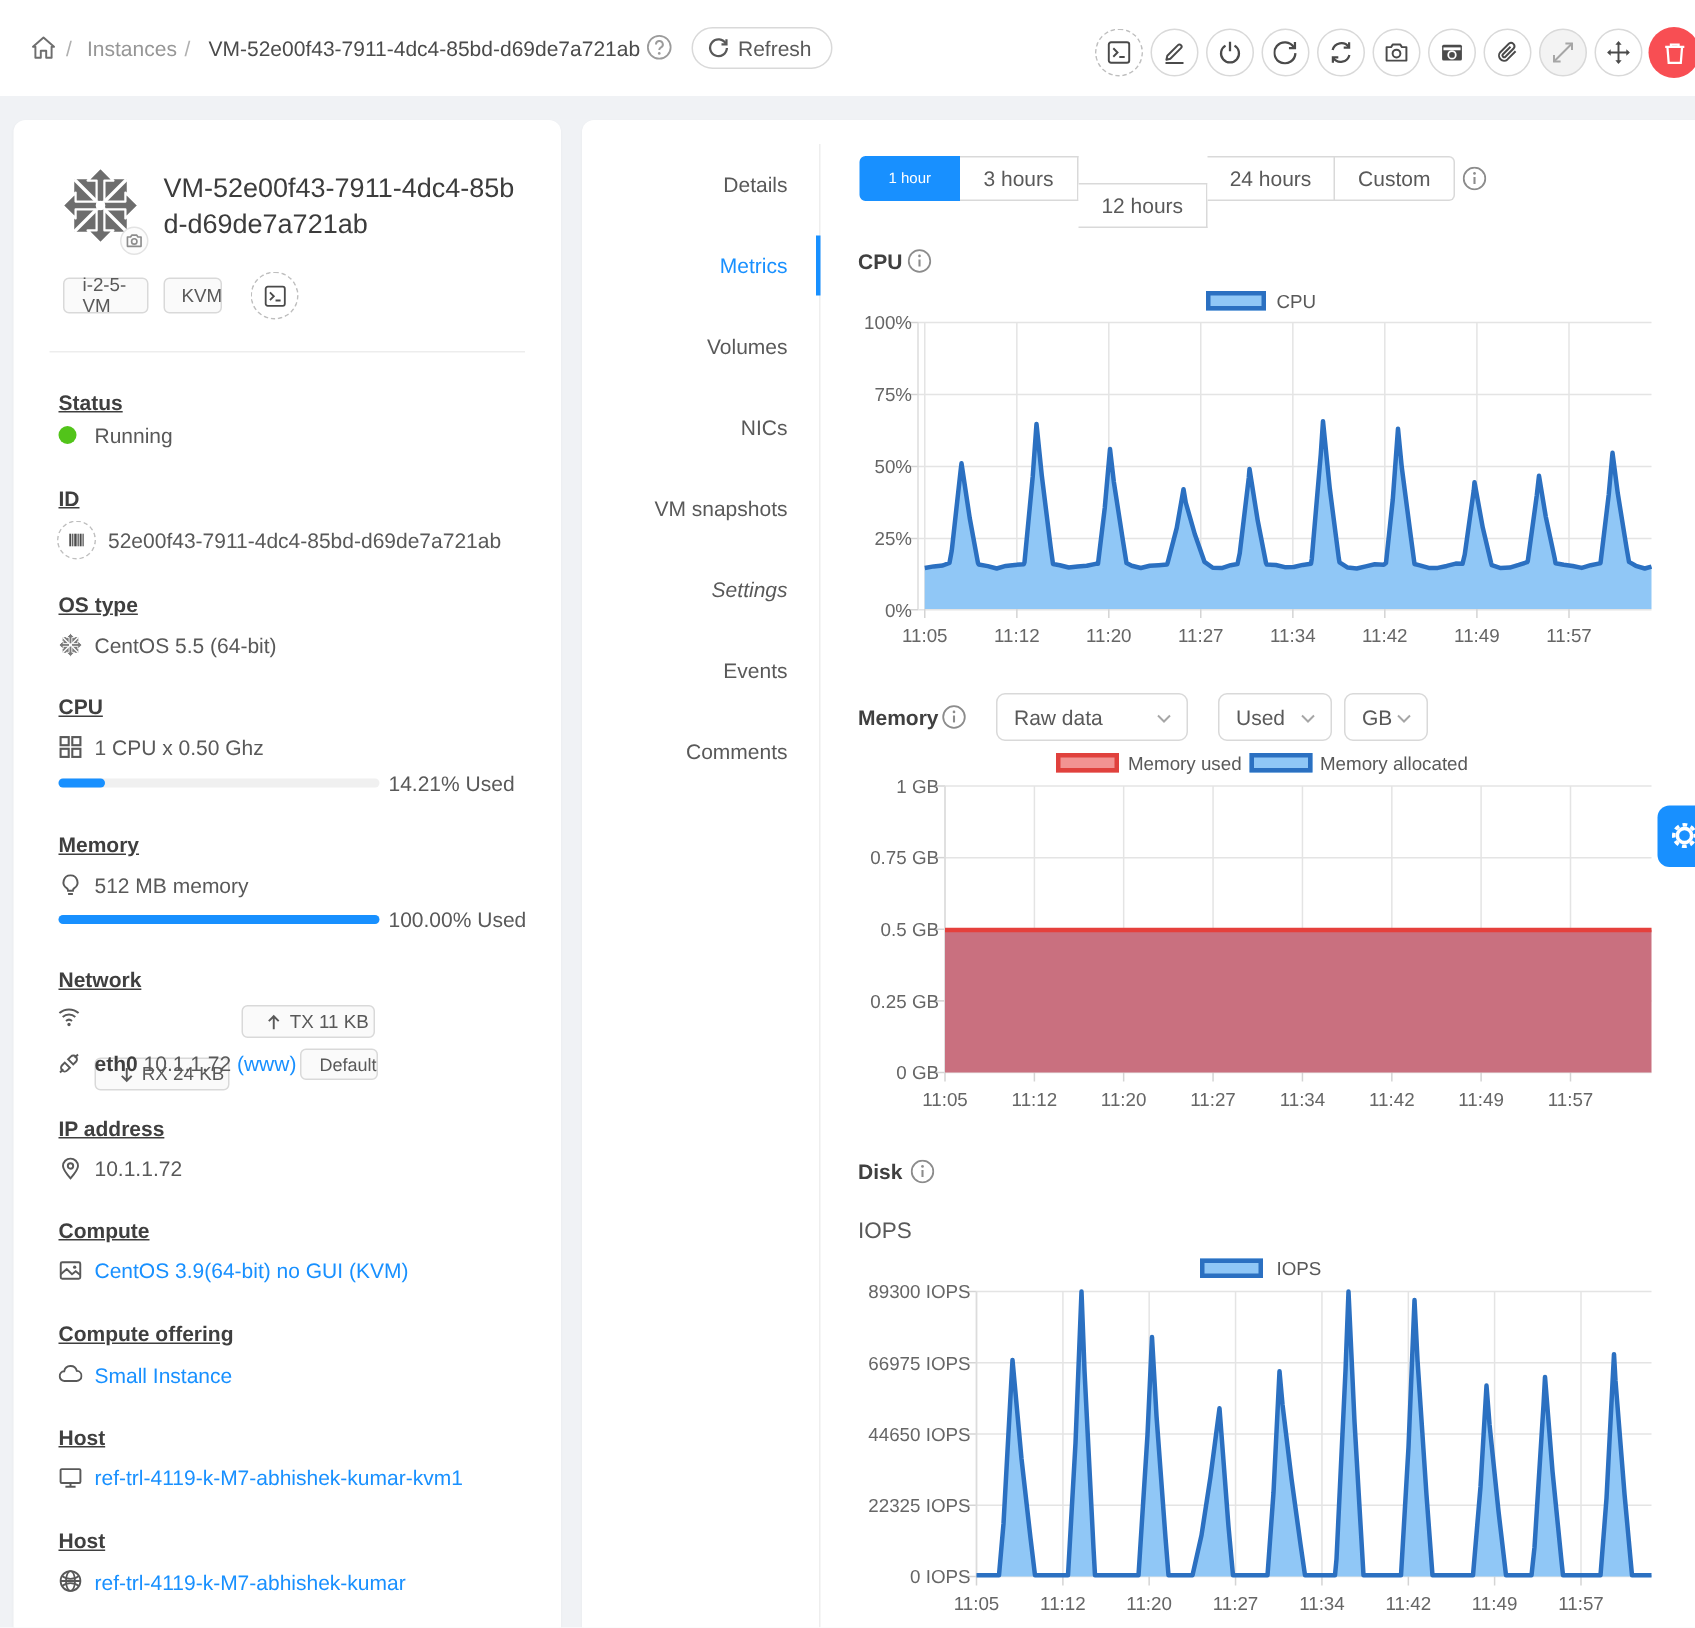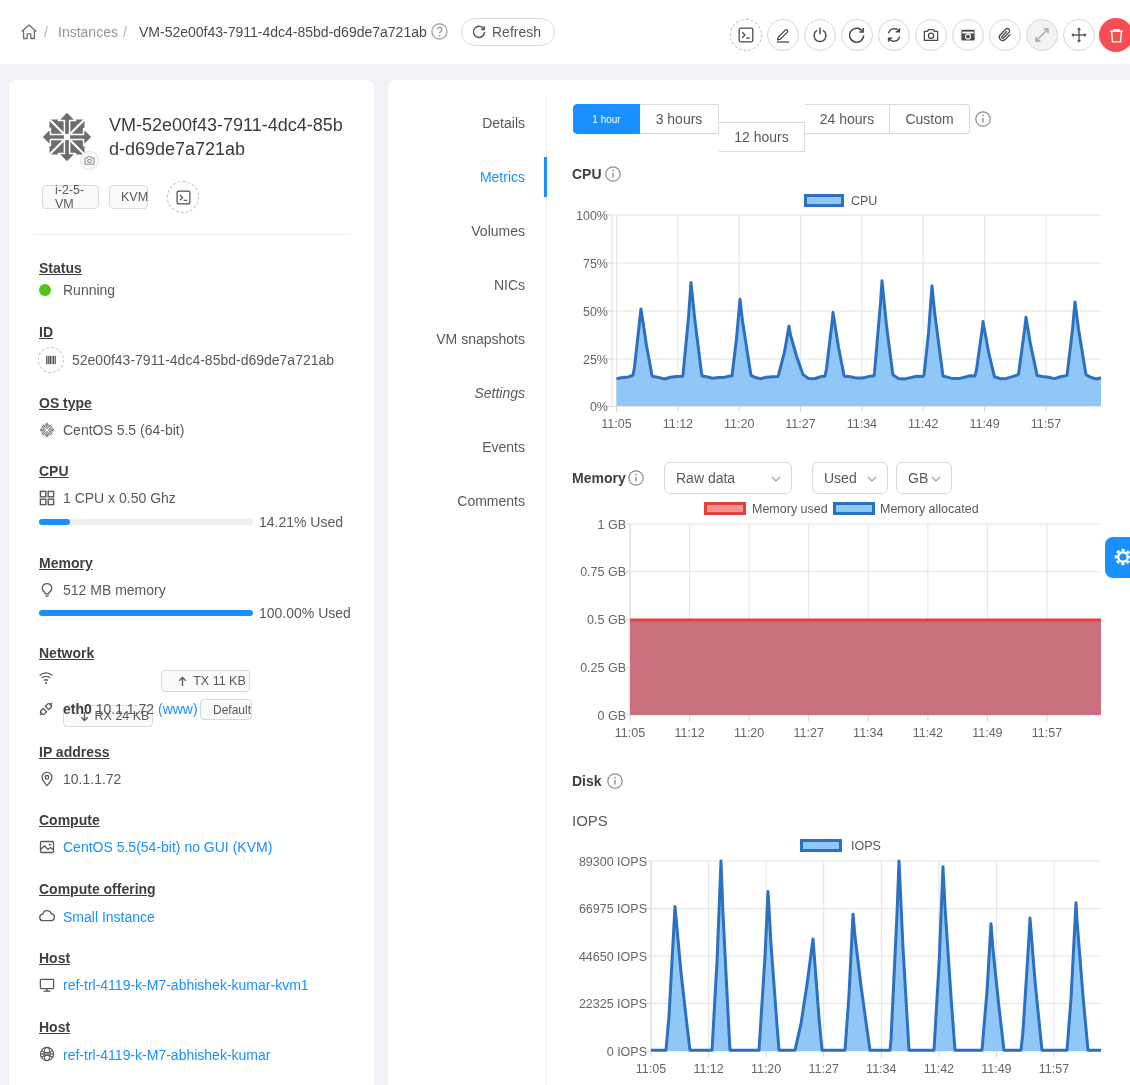--- a/index.html
+++ b/index.html
@@ -240,21 +240,21 @@
   </svg>
 <div class="val" style="left:63px;top:769px;">10.1.1.72</div>
 <div class="lbl" style="left:39px;top:811px;">Compute</div>
 <svg class="abs" style="left:39px;top:839px" width="16" height="16" viewBox="0 0 16 16">
     <g fill="none" stroke="#595959" stroke-width="1.3">
       <rect x="1.5" y="2.5" width="13" height="11" rx="1"></rect>
       <path d="M1.5 10.5 L5.5 7 L9 10.5 L11.5 8.5 L14.5 11"></path>
       <circle cx="10.8" cy="5.8" r="1.1" fill="#595959" stroke="none"></circle>
     </g>
   </svg>
-<div class="val link" style="left:63px;top:837px;">CentOS 5.5(54-bit) no GUI (KVM)</div>
+<div class="val link" style="left:63px;top:837px;">CentOS 3.9(64-bit) no GUI (KVM)</div>
 <div class="lbl" style="left:39px;top:880px;">Compute offering</div>
 <svg class="abs" style="left:39px;top:908px" width="16" height="16" viewBox="0 0 16 16">
     <path d="M4.2 12.6 a3.2 3.2 0 0 1 -0.4 -6.4 a4.3 4.3 0 0 1 8.4 -0.3 a2.9 2.9 0 0 1 -0.4 6.7 Z" fill="none" stroke="#595959" stroke-width="1.3"></path>
   </svg>
 <div class="val link" style="left:63px;top:907px;">Small Instance</div>
 <div class="lbl" style="left:39px;top:949px;">Host</div>
 <svg class="abs" style="left:39px;top:977px" width="16" height="16" viewBox="0 0 16 16">
     <g fill="none" stroke="#595959" stroke-width="1.3">
       <rect x="1.4" y="2.4" width="13.2" height="9.2" rx="0.8"></rect>
       <line x1="8" y1="11.6" x2="8" y2="14"></line>

